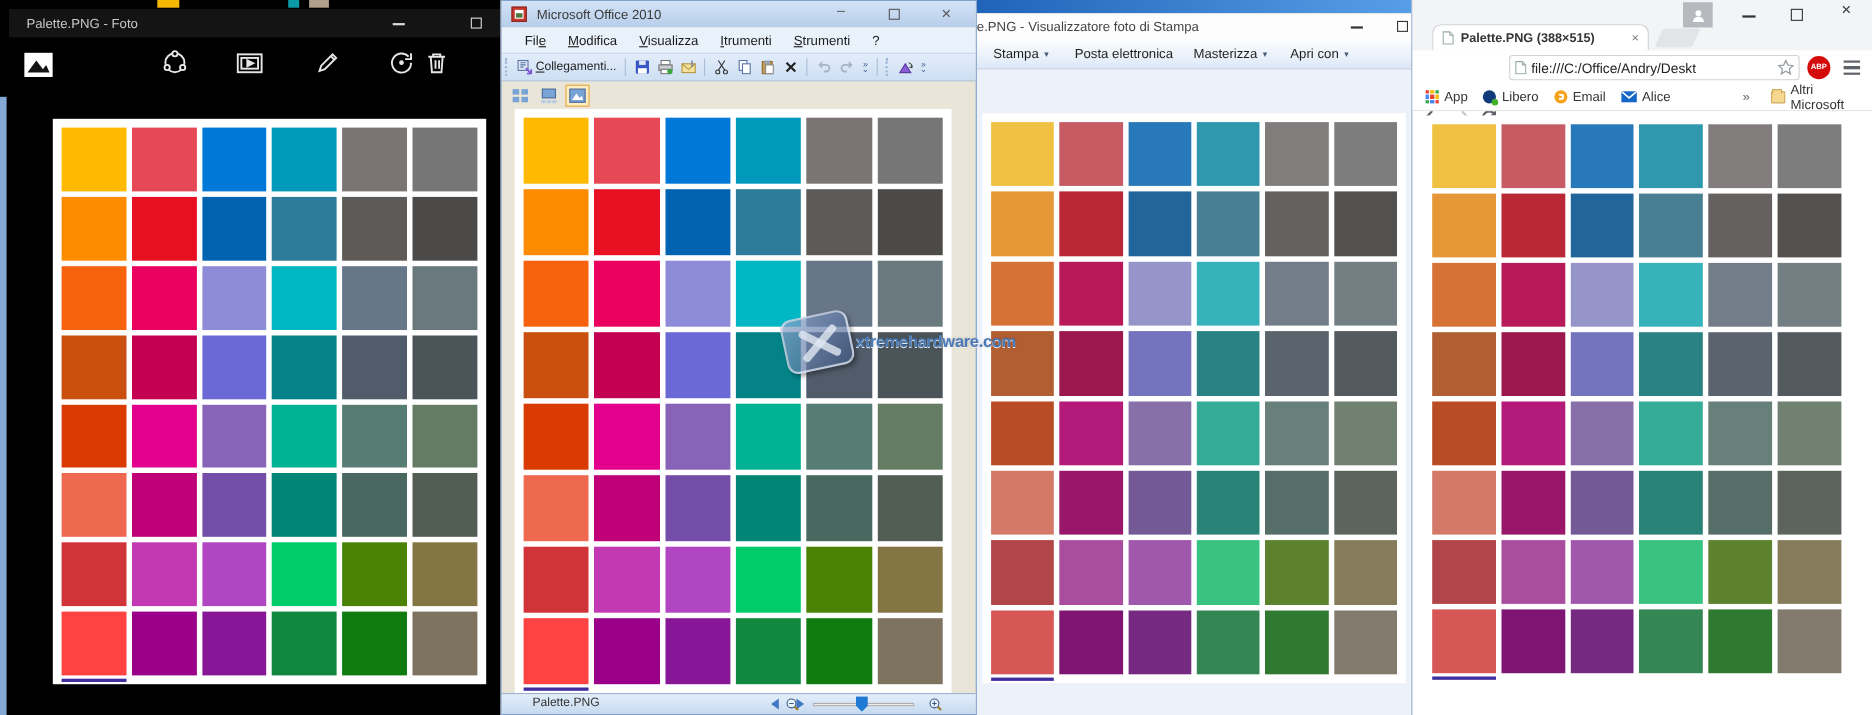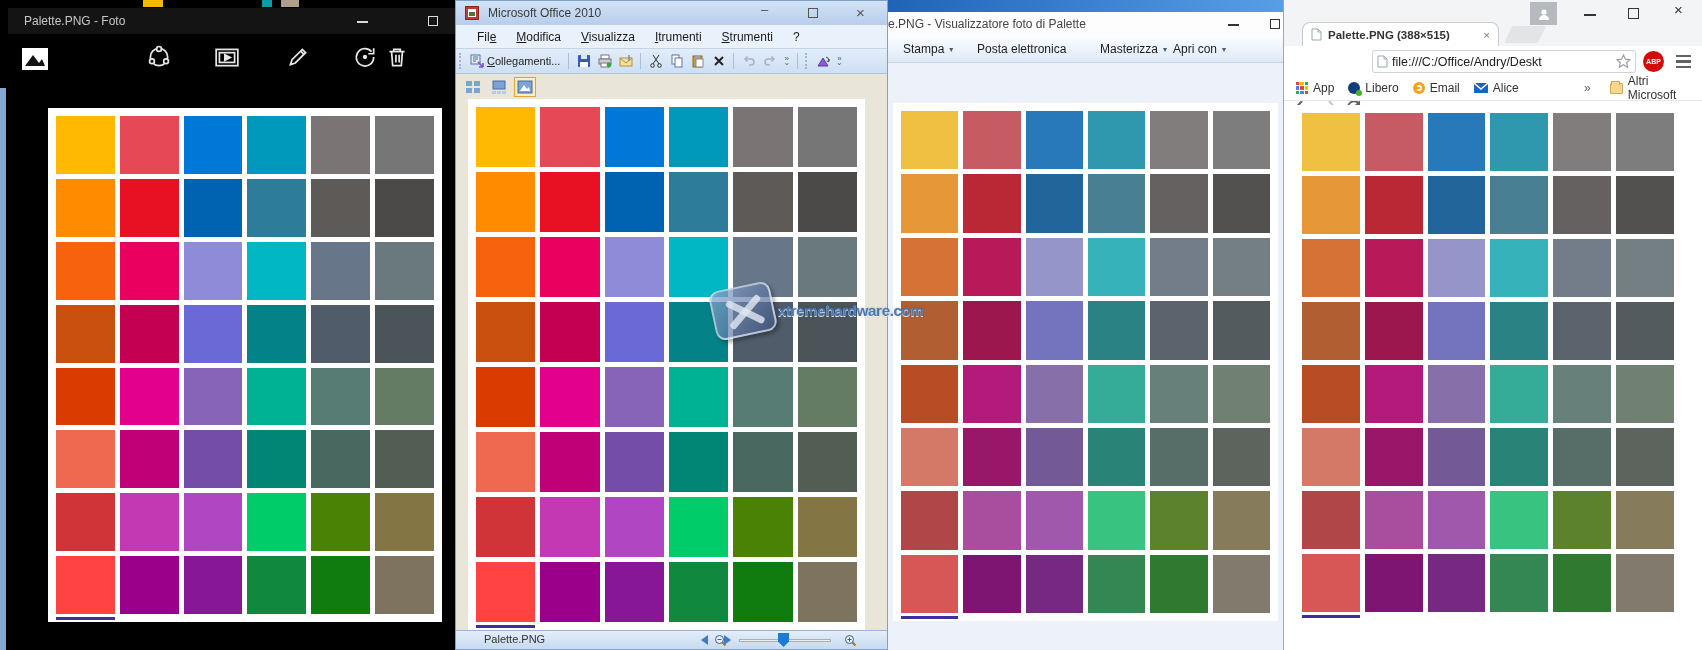--- a/index.html
+++ b/index.html
@@ -234,33 +234,33 @@
         <div class="sw" style="background: rgb(16, 137, 62);"></div>
         <div class="sw" style="background: rgb(16, 124, 16);"></div>
         <div class="sw" style="background: rgb(126, 115, 95);"></div>
       </div>
     <div class="pal-underline" style="background: rgb(63, 47, 158);"></div>
   </div>
 </div>
 
 <div class="win" id="viewer">
   <div class="tb">
-    <span style="position:absolute;left:48px;">e.PNG - Visualizzatore foto di Palette</span>
+    <span style="position:absolute;left:48px;">e.PNG - Visualizzatore foto di Stampa</span>
     <span class="ph-dash" style="left:388px;top:12px;background:#333;"></span>
     <span class="ph-max" style="left:430px;top:7px;border-color:#333;"></span>
   </div>
   <div class="menubar">
     <span class="mi" style="position:absolute;left:63px;">
       <span>Stampa</span>
       <span class="caret">▾</span>
       </span>
     <span class="mi" style="position:absolute;left:137px;">
       <span>Posta elettronica</span>
       </span>
-    <span class="mi" style="position:absolute;left:260px;justify-content:center;">
+    <span class="mi" style="position:absolute;left:245px;justify-content:center;">
       <span>Masterizza</span>
       <span class="caret">▾</span>
       </span>
     <span class="mi" style="position:absolute;left:333px;">
       <span>Apri con</span>
       <span class="caret">▾</span>
       </span>
   </div>
 
   <div class="palette-box muted" style="left:53px;top:91px;width:385px;height:518px;">

